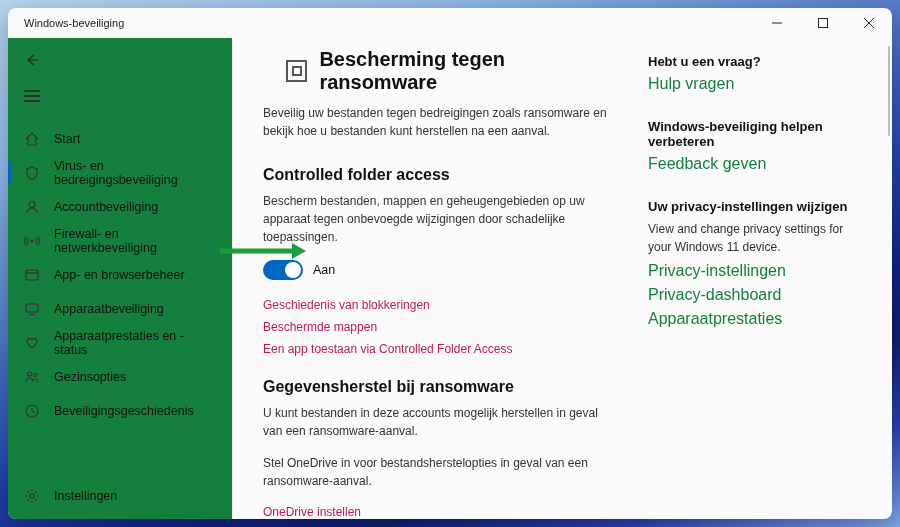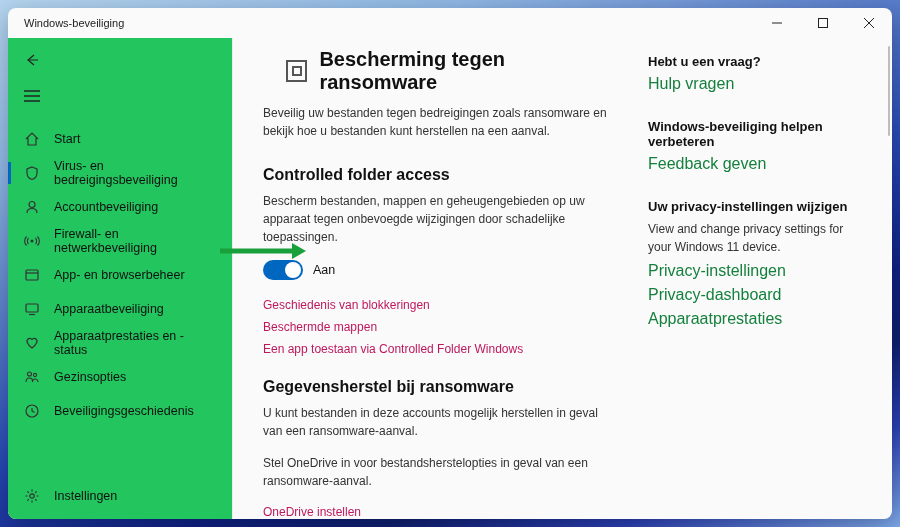--- a/index.html
+++ b/index.html
@@ -14,21 +14,21 @@
     display:flex; flex-direction:column; overflow:hidden;
     position:relative;
   }
   
   .titlebar { height:30px; display:flex; align-items:center; padding:0 0 0 16px; font-size:11px; color:#222; }
   .titlebar .title { flex:0 0 auto; }
   .titlebar .spacer { flex:1; }
   .winbtn { width:46px; height:30px; display:flex; align-items:center; justify-content:center; cursor:default; }
   
   .body { flex:1; display:flex; min-height:0; }
-  .sidebar { width:225px; background:#22c55e; display:flex; flex-direction:column; padding-top:4px; border-right:1px solid #ececec;}
+  .sidebar { width:225px; background:#15803d; display:flex; flex-direction:column; padding-top:4px; border-right:1px solid #ececec;}
   .side-row { height:34px; display:flex; align-items:center; gap:14px; padding:0 16px; font-size:12.5px; color:#111; cursor:default; }
   .side-row.small { height:36px; }
   .side-row .ico { width:16px; height:16px; display:flex; align-items:center; justify-content:center; }
   .side-row.active { position:relative; }
   .side-row.active::before { content:""; position:absolute; left:0; top:6px; bottom:6px; width:3px; background:#0067c0; }
   .side-spacer { flex:1; }
   .content-wrap { flex:1; display:flex; min-height:0; padding:10px 24px 10px 30px; }
   .main { flex:1; min-width:0; padding-right:30px; }
   .rightcol { width:220px; padding-top:6px; }
   h1.page { font-size:20px; font-weight:600; color:#111; display:flex; align-items:center; gap:12px; margin-bottom:10px;padding-left:23px;}
@@ -208,21 +208,21 @@
         <p class="desc">Bescherm bestanden, mappen en geheugengebieden op uw apparaat tegen onbevoegde wijzigingen door schadelijke toepassingen.</p>
         <div class="toggle-row">
           <div class="toggle">
               <div class="knob"></div>
             </div>
           <span class="toggle-label">Aan</span>
         </div>
         <div class="linklist">
           <span class="link">Geschiedenis van blokkeringen</span>
           <span class="link">Beschermde mappen</span>
-          <span class="link">Een app toestaan via Controlled Folder Windows</span>
+          <span class="link">Een app toestaan via Controlled Folder Access</span>
         </div>
 
         <h2 class="section">Gegevensherstel bij ransomware</h2>
         <p class="desc">U kunt bestanden in deze accounts mogelijk herstellen in geval van een ransomware-aanval.</p>
         <p class="desc" style="margin-bottom:12px">Stel OneDrive in voor bestandsherstelopties in geval van een ransomware-aanval.</p>
         <span class="link">OneDrive instellen</span>
       </div>
 
       <div class="rightcol">
         <div class="rblock">

